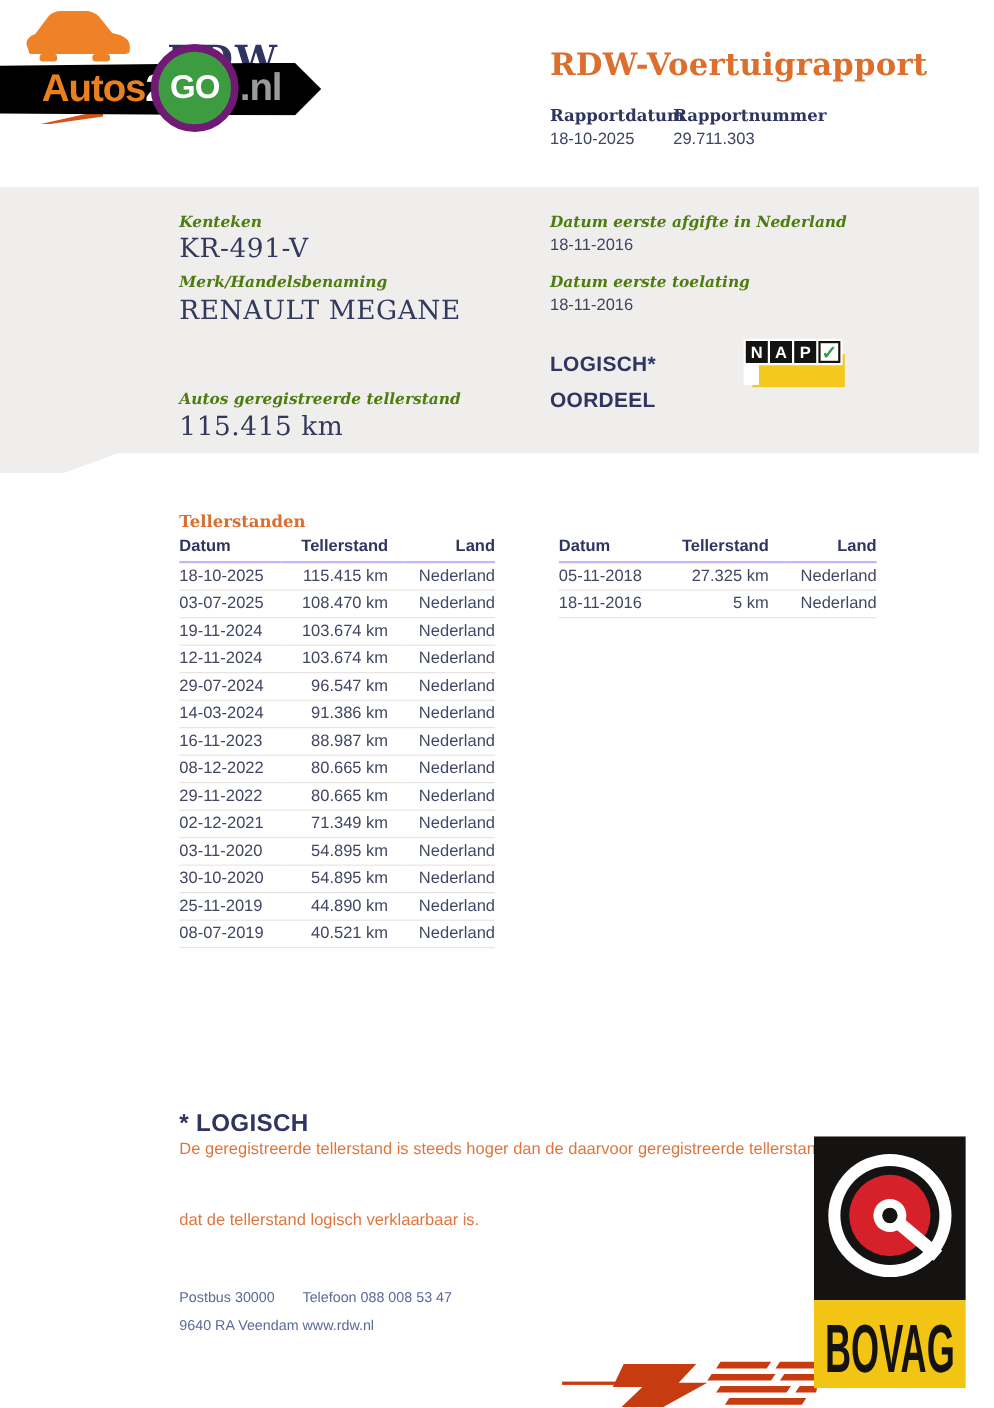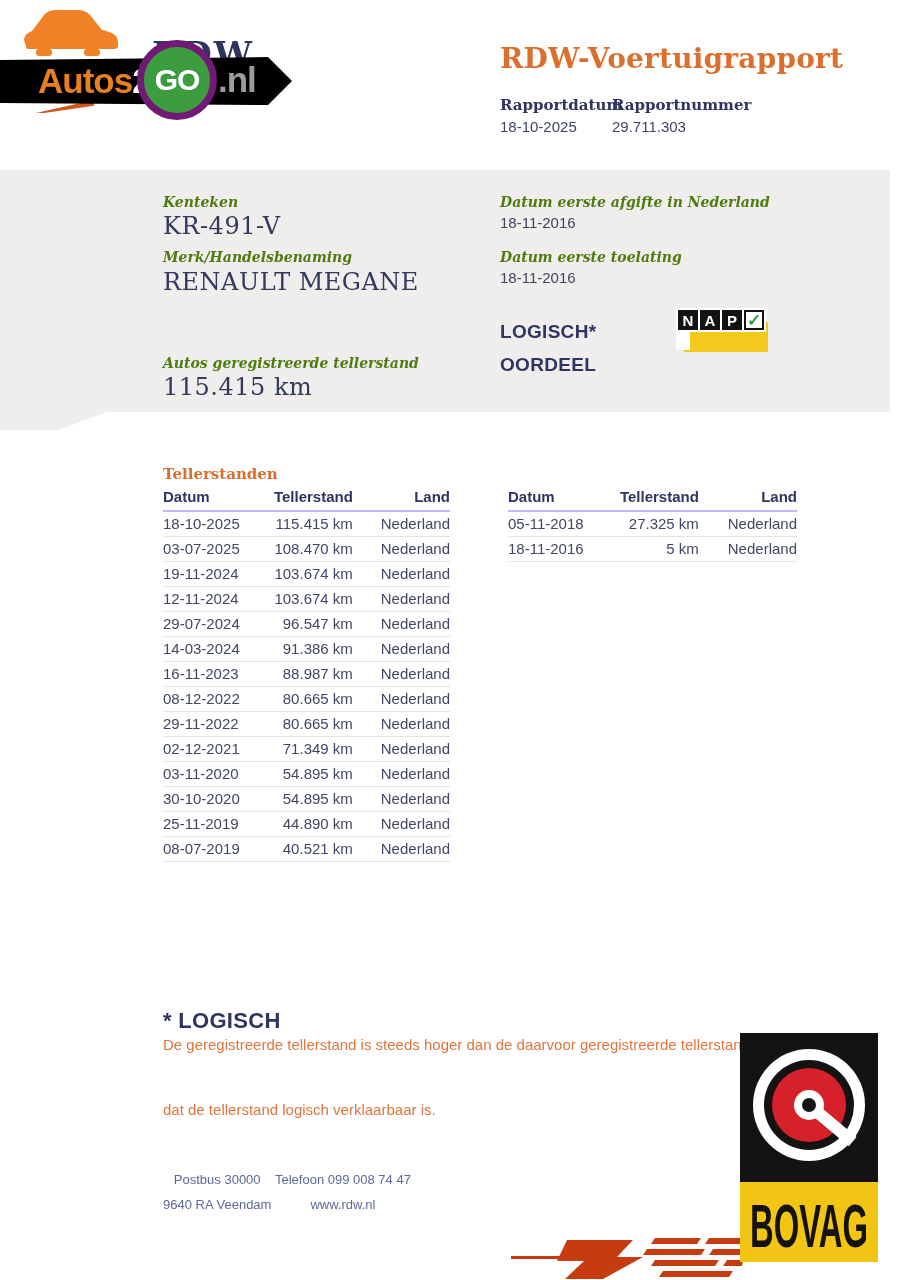--- a/index.html
+++ b/index.html
@@ -114,21 +114,21 @@
   
   .footnote-title {
     position: absolute; left: 163px; top: 1008px;
     font-weight: bold; font-size: 22px; color: #2e3560; letter-spacing: 0.3px;
   }
   .footnote-line { position: absolute; left: 163px; font-size: 15px; color: #df753c; white-space: nowrap; }
   .fn1 { top: 1036px; }
   .fn2 { top: 1063px; margin-top: 38px; }
 
   
-  .footer-col { position: absolute; top: 1167px; font-size: 13px; color: #5a6a9a; line-height: 25px; text-align: center; }
+  .footer-col { position: absolute; top: 1167px; font-size: 13px; color: #5a6a9a; line-height: 25px; }
   .footer-address { left: 163px; }
   .footer-contact { left: 275px; }
   .footer-link { color: #5a6a9a; text-decoration: none; }
 
   
   .flash { position: absolute; left: 505px; top: 1230px; }
   .bovag { position: absolute; left: 740px; top: 1033px; z-index: 5; }
 </style>
 </head>
 <body>
@@ -300,21 +300,21 @@
 
   <div class="footnote-title">* LOGISCH</div>
   <div class="footnote-line fn1">De geregistreerde tellerstand is steeds hoger dan de daarvoor geregistreerde tellerstand. Wij oordelen</div>
   <div class="footnote-line fn2">dat de tellerstand logisch verklaarbaar is.</div>
 
   <div class="footer-col footer-address">
     <div>Postbus 30000</div>
     <div>9640 RA Veendam</div>
   </div>
   <div class="footer-col footer-contact">
-    <div>Telefoon 099 008 74 47</div>
+    <div>Telefoon 088 008 53 47</div>
     <div><a class="footer-link">www.rdw.nl</a></div>
   </div>
 
   <svg class="flash" width="240" height="50" viewBox="0 0 240 50">
     <g fill="#c63b10">
       <rect x="6" y="26" width="54" height="3"></rect>
       <polygon points="62,10 128,10 112,27 138,27 98,49 60,49 79,31 52,31"></polygon>
       <polygon points="150,8 196,8 192,14 146,14"></polygon>
       <polygon points="204,8 238,8 236,14 200,14"></polygon>
       <polygon points="142,19 200,19 196,25 138,25"></polygon>

